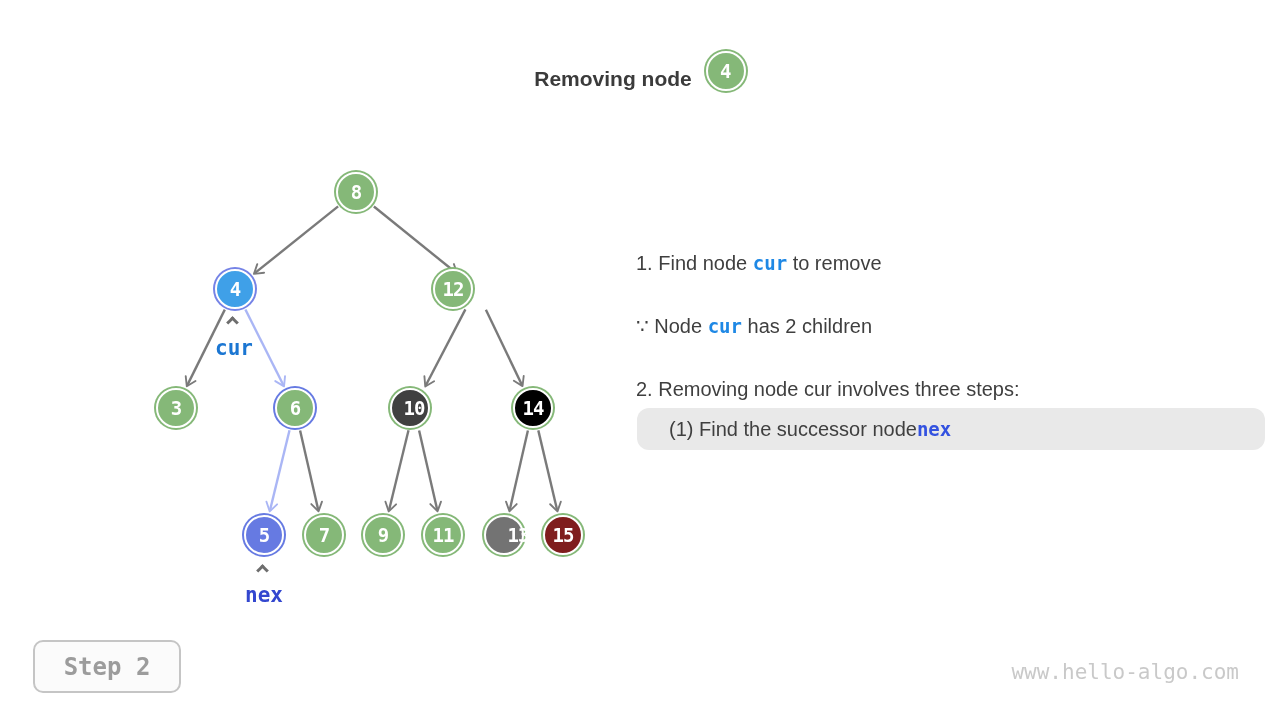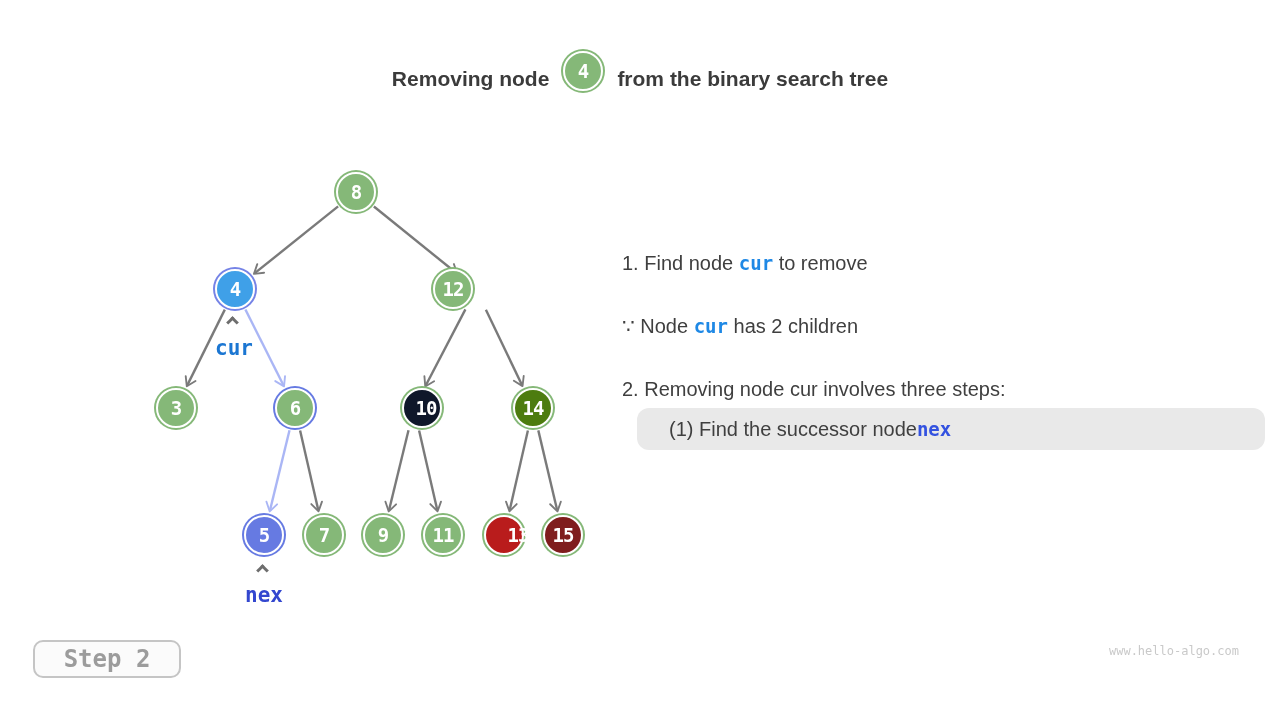--- a/index.html
+++ b/index.html
@@ -21,50 +21,49 @@
   #node-layer { position:absolute; left:0; top:0; width:1280px; height:720px; }
   .tnode { position:absolute; width:40px; height:40px; border-radius:50%; border:2px solid #fff;
            display:flex; align-items:center; justify-content:center; font-family:"DejaVu Sans Mono", monospace;
            font-weight:700; font-size:19px; color:#fff; letter-spacing:-1px; }
   .caret { position:absolute; width:9px; height:9px; border-top:3px solid #6e6e6e; border-left:3px solid #6e6e6e;
            transform:rotate(45deg); }
   .ptr-label { position:absolute; transform:translateX(-50%); font-family:"DejaVu Sans Mono", monospace;
                font-weight:700; font-size:21px; }
 
   
-  .panel-line { position:absolute; left:622px; font-size:20px; color:#3f3f3f; white-space:nowrap;text-align:right; }
+  .panel-line { position:absolute; left:636px; font-size:20px; color:#3f3f3f; white-space:nowrap;text-align:right; }
   .kw { font-family:"DejaVu Sans Mono", monospace; font-weight:700; font-size:19px; }
   .kw-cur { color:var(--kw-cur,#1e88e5); }
   .kw-nex { color:var(--kw-nex,#3352e0); }
   .pill { position:absolute; left:637px; top:408px; width:628px; height:42px;
           background:var(--highlight-bg,#e9e9e9); border-radius:12px; display:flex; align-items:center;
           padding-left:32px; font-size:20px; color:#3f3f3f; white-space:nowrap; }
 
   
-  .step-badge { position:absolute; left:33px; top:640px; width:148px; height:38px;
+  .step-badge { position:absolute; left:33px; top:640px; width:148px; height:53px;
                 border:2px solid var(--badge-border,#c5c5c5); border-radius:10px; background:#fbfbfb;
                 display:flex; align-items:center; justify-content:center;
                 font-family:"DejaVu Sans Mono", monospace; font-weight:700; font-size:24px;
                 color:var(--badge-text,#9c9c9c); }
 
   
-  .watermark { position:absolute; right:41px; top:644px; font-family:"DejaVu Sans Mono", monospace;
-               font-size:12px; color:var(--watermark,#c9c9c9); }
+  .watermark { position:absolute; right:41px; top:660px; font-family:"DejaVu Sans Mono", monospace;
+               font-size:21px; color:var(--watermark,#c9c9c9); }
 </style>
 </head>
 <body>
 
 <div class="stage">
 
   <header class="title-row">
     <span>Removing node</span>
     <span class="circle-node">
       <span>4</span>
     </span>
-    <span>from the binary search tree</span>
   </header>
 
   <div>
     <svg id="edge-layer" width="1280" height="720" viewBox="0 0 1280 720">
         <defs>
           <marker id="ah-gray" viewBox="0 0 10 10" refX="7.5" refY="5" markerWidth="6" markerHeight="6" orient="auto">
             <path d="M2 1.2 L8 5 L2 8.8" fill="none" stroke="#7A7A7A" stroke-width="1.3" stroke-linecap="round" stroke-linejoin="round"></path>
           </marker>
           <marker id="ah-blue" viewBox="0 0 10 10" refX="7.5" refY="5" markerWidth="6" markerHeight="6" orient="auto">
             <path d="M2 1.2 L8 5 L2 8.8" fill="none" stroke="#AAB6F5" stroke-width="1.3" stroke-linecap="round" stroke-linejoin="round"></path>
@@ -82,27 +81,27 @@
         <line x1="419.1" y1="430.4" x2="437.4" y2="510.6" stroke="#7A7A7A" stroke-width="2.4" marker-end="url(#ah-gray)"></line>
         <line x1="527.9" y1="430.4" x2="509.6" y2="510.6" stroke="#7A7A7A" stroke-width="2.4" marker-end="url(#ah-gray)"></line>
         <line x1="538.3" y1="430.4" x2="557.3" y2="510.7" stroke="#7A7A7A" stroke-width="2.4" marker-end="url(#ah-gray)"></line>
       </svg>
     <div id="node-layer">
         <div class="tnode" style="left: 336px; top: 172px; background: rgb(133, 184, 120); box-shadow: rgb(133, 184, 120) 0px 0px 0px 2px;">8</div>
         <div class="tnode" style="left: 215px; top: 269px; background: rgb(63, 160, 232); box-shadow: rgb(117, 131, 230) 0px 0px 0px 2px;">4</div>
         <div class="tnode" style="left: 433px; top: 269px; background: rgb(133, 184, 120); box-shadow: rgb(133, 184, 120) 0px 0px 0px 2px;">12</div>
         <div class="tnode" style="left: 156px; top: 388px; background: rgb(133, 184, 120); box-shadow: rgb(133, 184, 120) 0px 0px 0px 2px;">3</div>
         <div class="tnode" style="left: 275px; top: 388px; background: rgb(133, 184, 120); box-shadow: rgb(102, 122, 226) 0px 0px 0px 2px;">6</div>
-        <div class="tnode" style="left: 402px; top: 388px; background: #0f172a; box-shadow: rgb(133, 184, 120) 0px 0px 0px 2px; padding-left: 8px;">10</div>
-        <div class="tnode" style="left: 513px; top: 388px; background: #4d7c0f; box-shadow: rgb(133, 184, 120) 0px 0px 0px 2px;">14</div>
+        <div class="tnode" style="left: 390px; top: 388px; background: #404040; box-shadow: rgb(133, 184, 120) 0px 0px 0px 2px; padding-left: 8px;">10</div>
+        <div class="tnode" style="left: 513px; top: 388px; background: #000000; box-shadow: rgb(133, 184, 120) 0px 0px 0px 2px;">14</div>
         <div class="tnode" style="left: 244px; top: 515px; background: rgb(102, 122, 226); box-shadow: rgb(102, 122, 226) 0px 0px 0px 2px;">5</div>
         <div class="tnode" style="left: 304px; top: 515px; background: rgb(133, 184, 120); box-shadow: rgb(133, 184, 120) 0px 0px 0px 2px;">7</div>
         <div class="tnode" style="left: 363px; top: 515px; background: rgb(133, 184, 120); box-shadow: rgb(133, 184, 120) 0px 0px 0px 2px;">9</div>
         <div class="tnode" style="left: 423px; top: 515px; background: rgb(133, 184, 120); box-shadow: rgb(133, 184, 120) 0px 0px 0px 2px; border-radius: 20px;">11</div>
-        <div class="tnode" style="left: 484px; top: 515px; background: #b91c1c; box-shadow: rgb(133, 184, 120) 0px 0px 0px 2px; padding-left: 28px;">13</div>
+        <div class="tnode" style="left: 484px; top: 515px; background: #737373; box-shadow: rgb(133, 184, 120) 0px 0px 0px 2px; padding-left: 28px;">13</div>
         <div class="tnode" style="left: 543px; top: 515px; background: #7f1d1d; box-shadow: rgb(133, 184, 120) 0px 0px 0px 2px;">15</div>
         <span class="caret" style="left: 228px; top: 318px;"></span>
         <span class="ptr-label" style="left: 234px; top: 336px; color: rgb(27, 118, 210);">cur</span>
         <span class="caret" style="left: 258px; top: 566px;"></span>
         <span class="ptr-label" style="left: 264px; top: 583px; color: rgb(51, 71, 207);">nex</span>
       </div>
   </div>
 
   <aside>
     <p class="panel-line" style="top:252px"><span>1. Find node </span><span class="kw kw-cur">cur</span><span> to remove</span></p>

